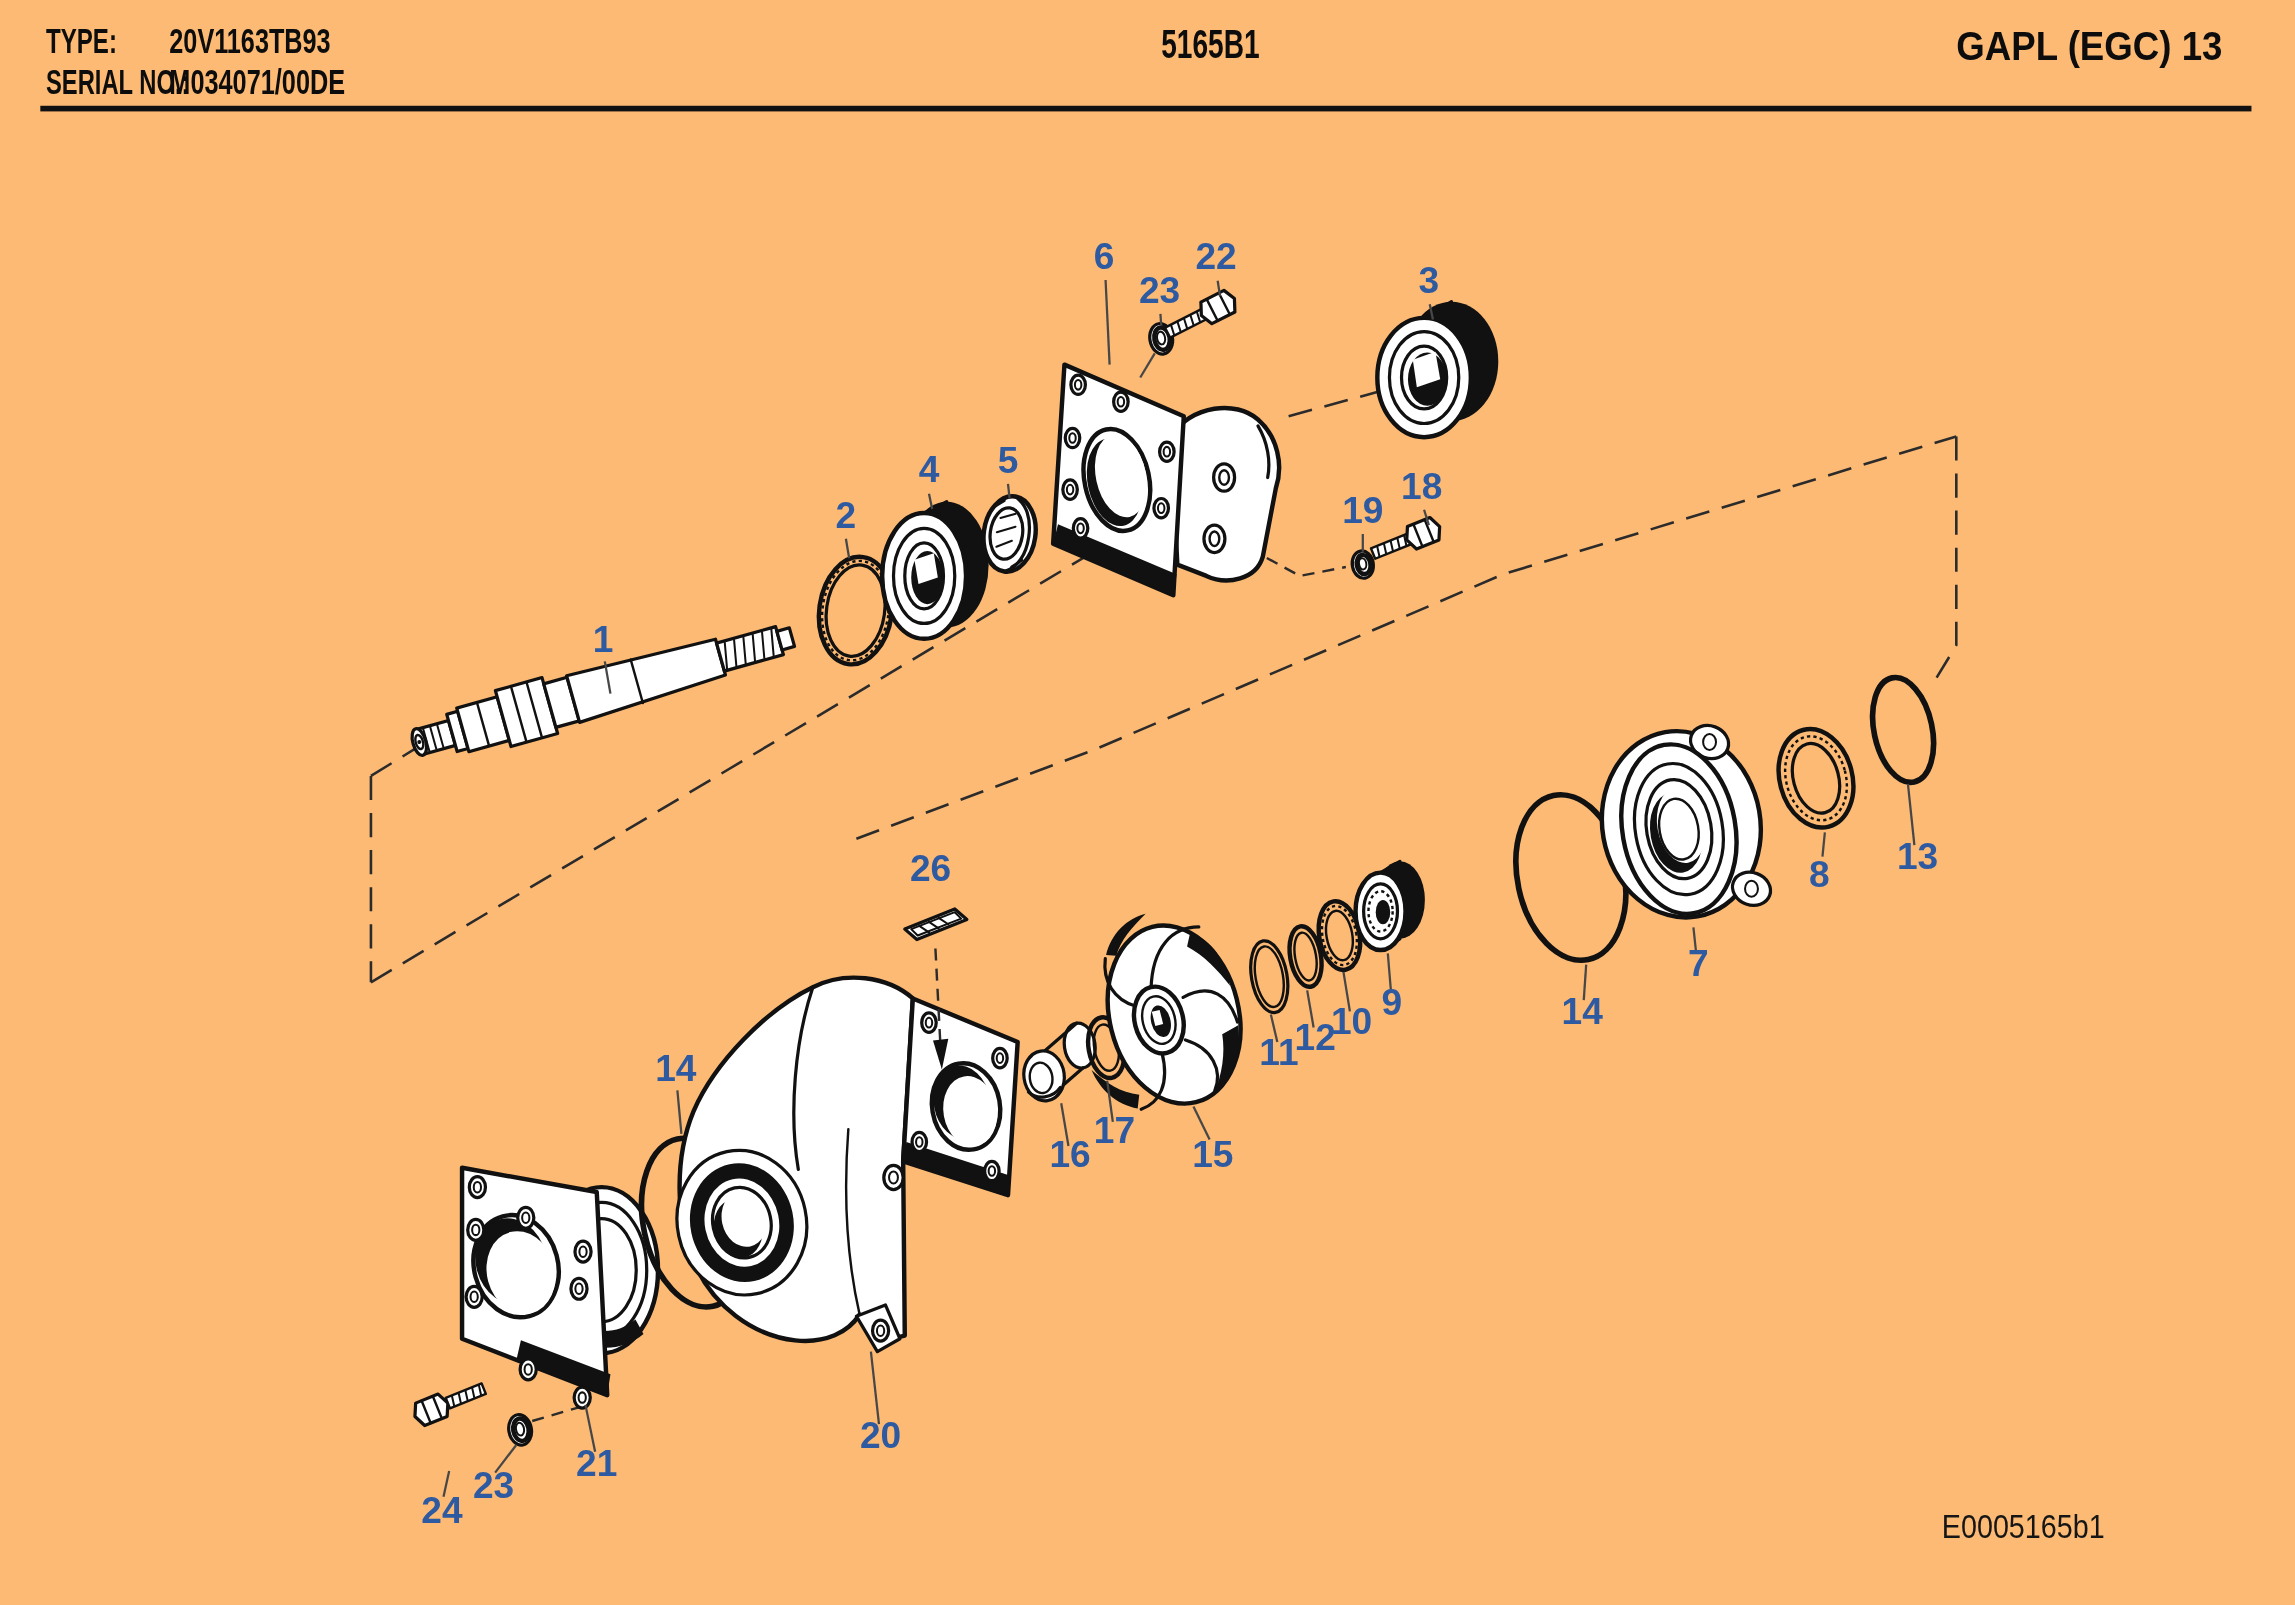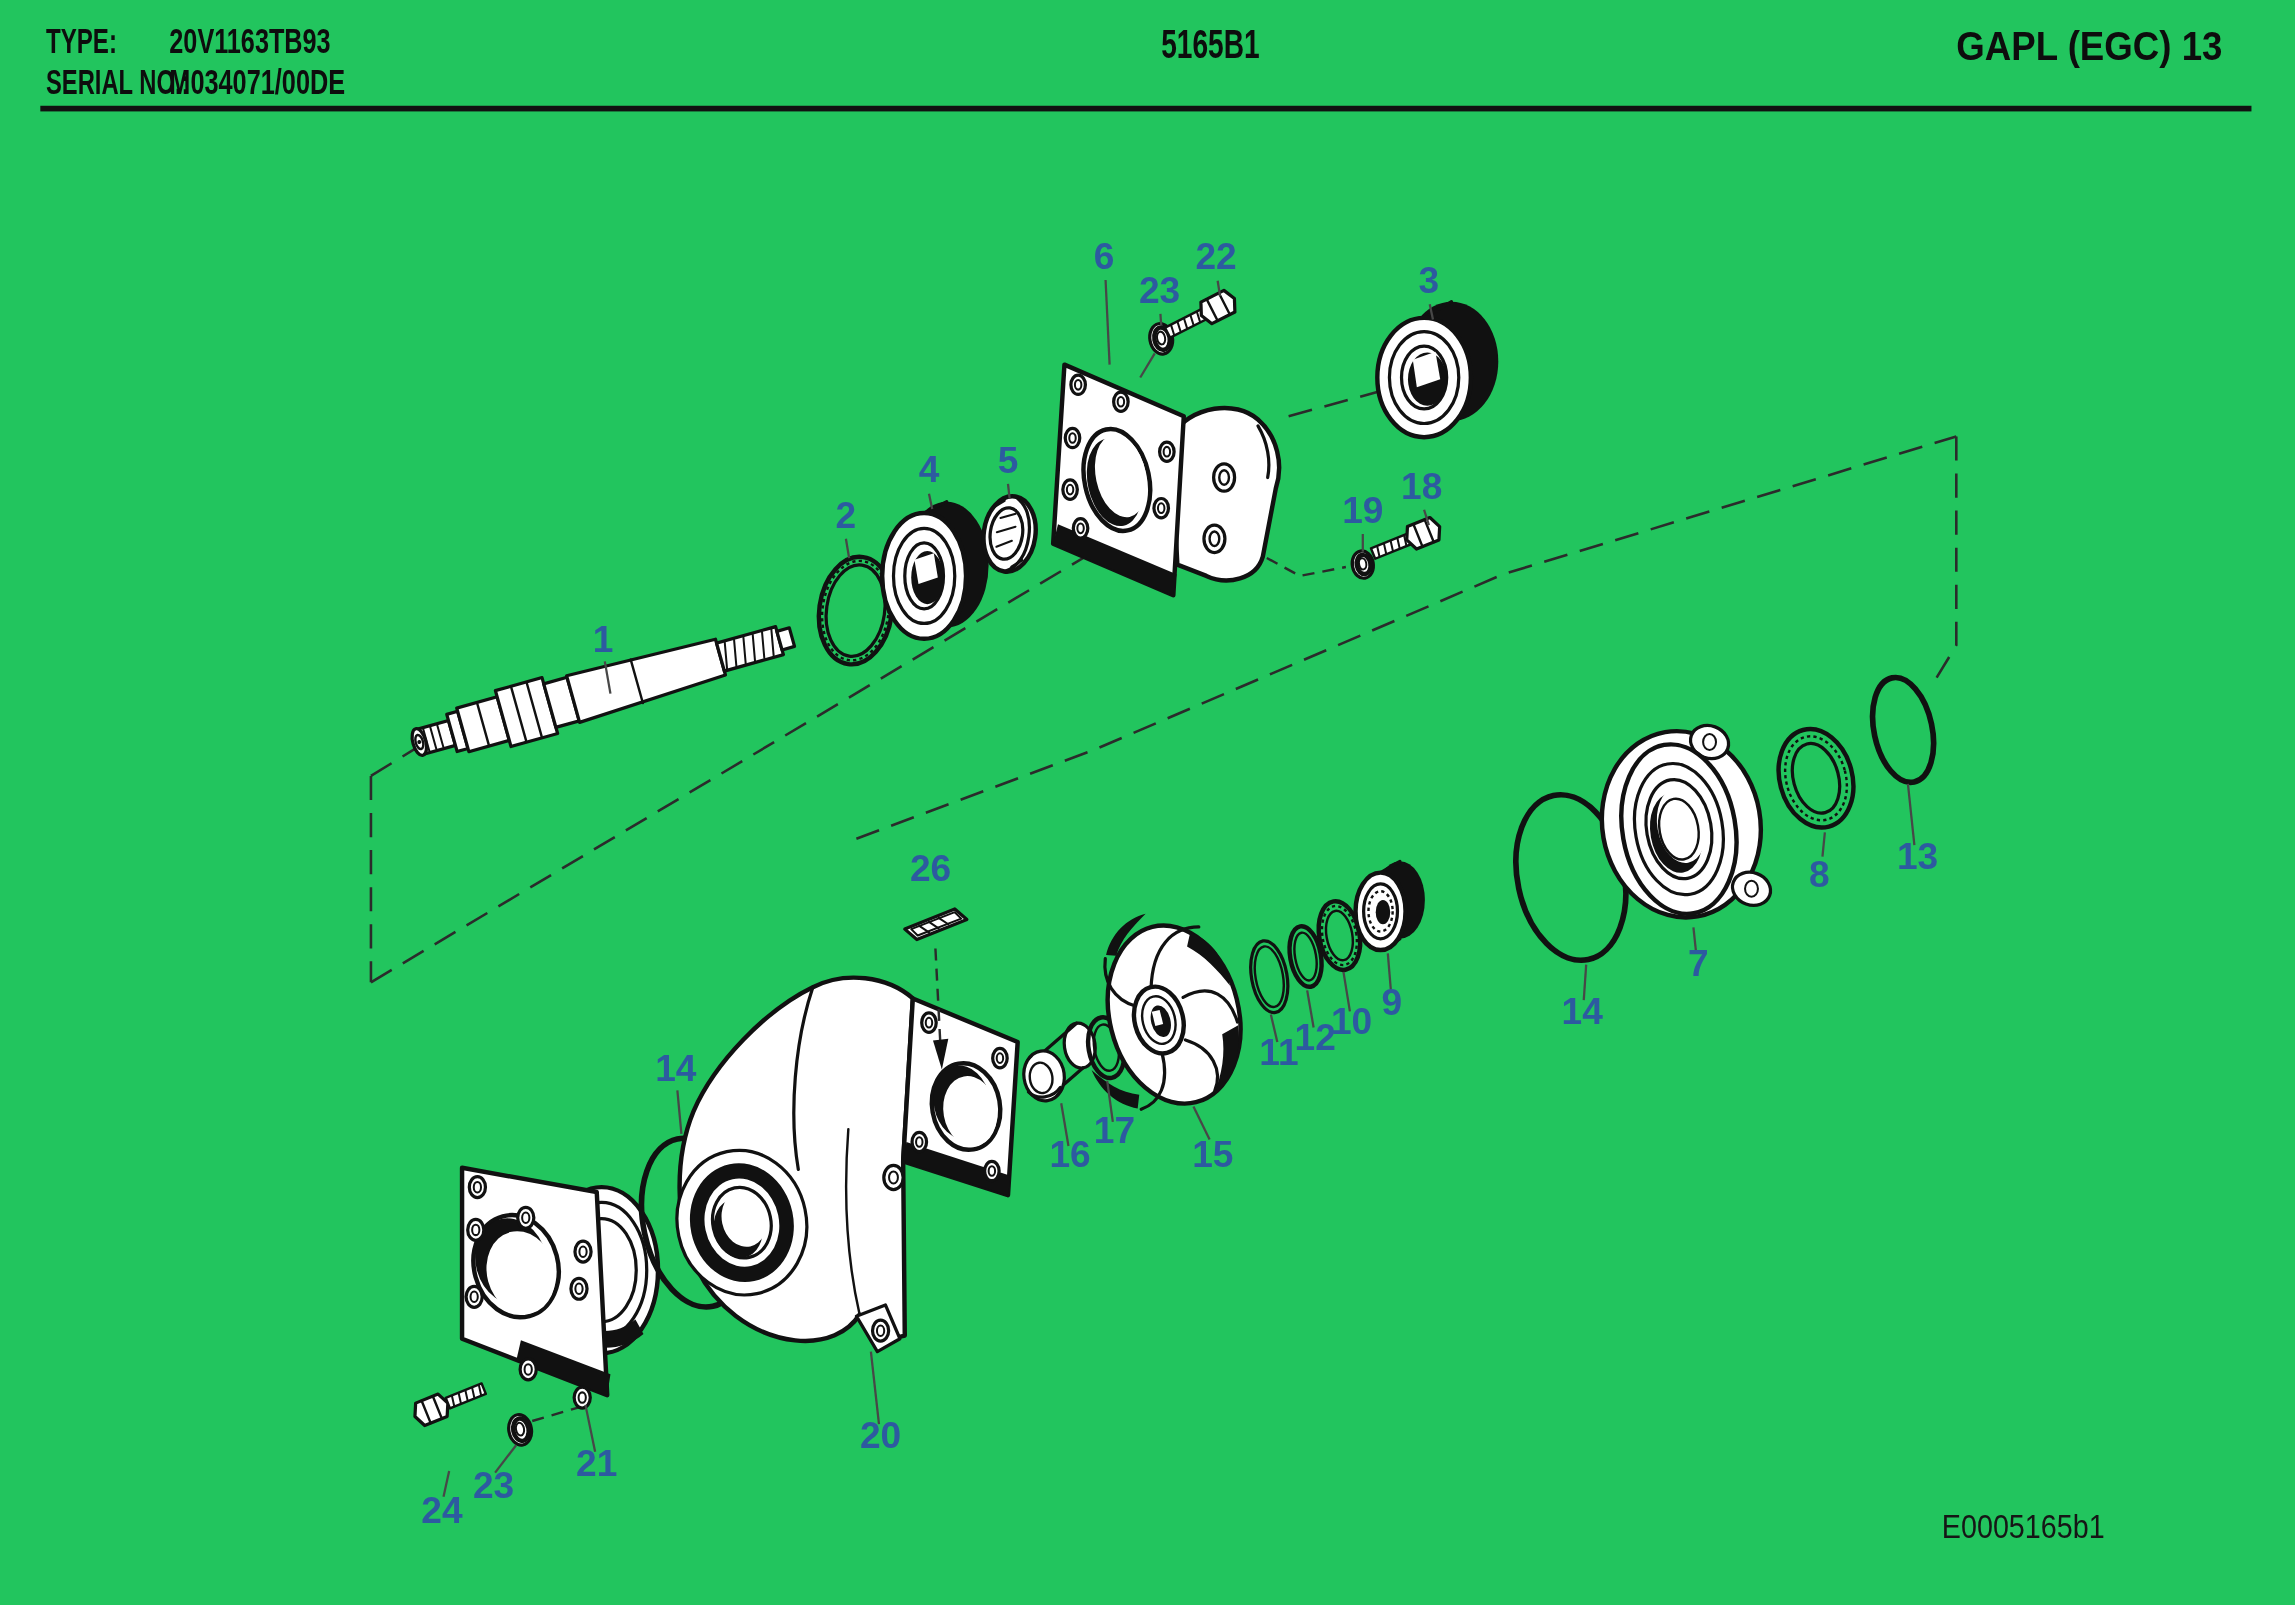--- a/index.html
+++ b/index.html
@@ -1,16 +1,16 @@
 <!DOCTYPE html>
 <html style="--callout: #2d5aa0;font-size:13px"><head>
 <meta charset="utf-8">
 <style>
   html,body{margin:0;padding:0;background:#ffffff;}
-  .page{position:relative;width:2295px;height:1605px;background:#22c55e;overflow:hidden;}
+  .page{position:relative;width:2295px;height:1605px;background:#fdba74;overflow:hidden;}
   svg{display:block}
   .fw{fill:#fff;stroke:#111;stroke-width:4;stroke-linejoin:round}
   .fn{fill:none;stroke:#111;stroke-width:4;stroke-linecap:round;stroke-linejoin:round}
   .t2{stroke-width:2.5}.t3{stroke-width:3}.t5{stroke-width:5.5}.t7{stroke-width:7}
   .bk{fill:#111;stroke:none}
   .ds{fill:none;stroke:#2b2b2b;stroke-width:3.2;stroke-dasharray:30 16}
   .ds2{fill:none;stroke:#2b2b2b;stroke-width:3;stroke-dasharray:15 10}
   .ld{fill:none;stroke:#474747;stroke-width:2.8}
   .hx{fill:none;stroke:#111;stroke-width:3;stroke-dasharray:4 4}
   .co{fill:var(--callout,#2d5aa0);font:700 46px "Liberation Sans",sans-serif;text-anchor:middle}

